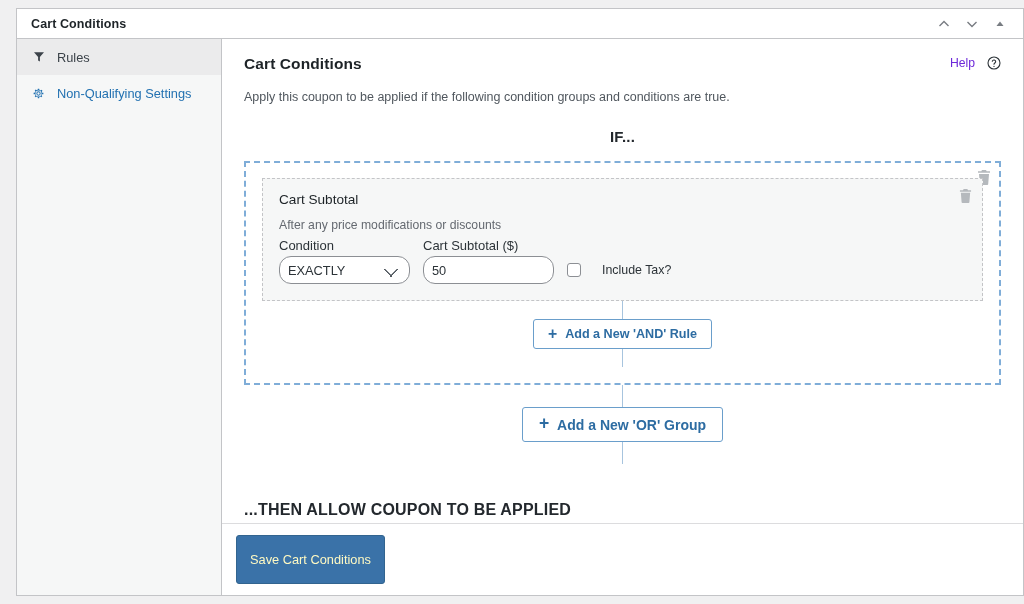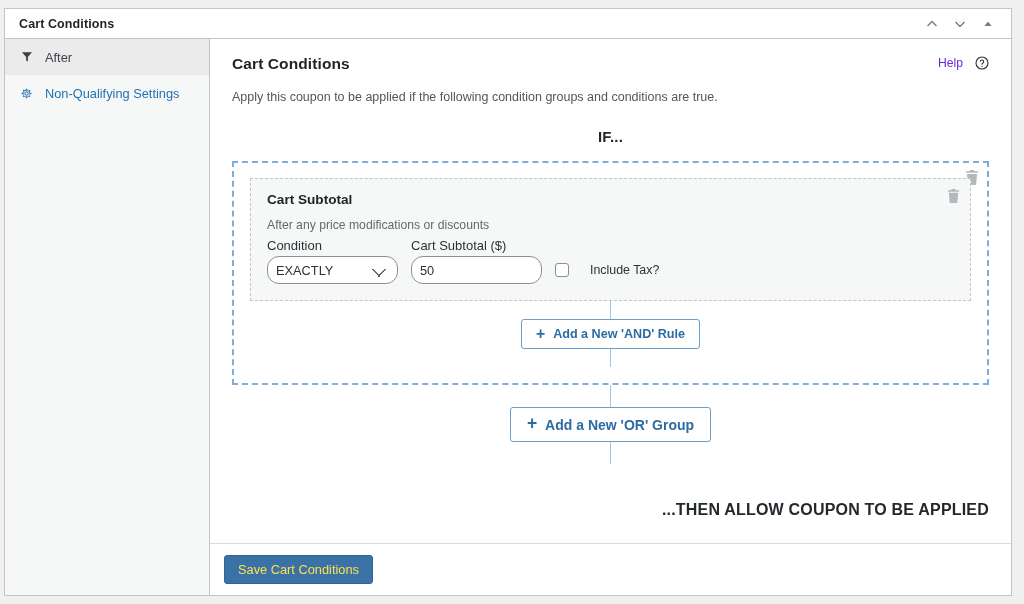--- a/index.html
+++ b/index.html
@@ -6,21 +6,21 @@
   html, body {
     margin: 0; padding: 0;
     width: 1024px; height: 604px;
     background: #f0f0f1;
     font-family: "Liberation Sans", sans-serif;
     -webkit-font-smoothing: antialiased;
   }
 
   .panel {
     position: absolute;
-    left: 4px; top: 8px;
+    left: 16px; top: 8px;
     width: 1008px; height: 588px;
     background: #ffffff;
     border: 1px solid #c3c4c7;
     display: flex;
     flex-direction: column;
   }
 
   
   .titlebar {
     height: 30px;
@@ -166,21 +166,21 @@
   }
   .rule-trash {
     position: absolute;
     right: 10px; top: 10px;
     color: #b5b9bd;
     cursor: pointer;
   }
   .rule-trash svg { display: block; }
   .rule-title {
     font-size: 13.6px;
-    font-weight: bold;
+    font-weight: normal;
     color: #1d2327;
     margin: 0;
   }
   .rule-desc {
     font-size: 12.2px;
     color: #646970;
     margin: 11px 0 0 0;
   }
   .fields {
     display: flex;
@@ -273,43 +273,43 @@
   }
   .plus {
     font-size: 1.25em;
     line-height: 1;
     font-weight: bold;
     position: relative;
     top: -.5px;
   }
 
   .then-head {
-    text-align: right;
+    text-align: left;
     font-size: 16px;
     font-weight: bold;
     color: #23282d;
     letter-spacing: .2px;
     margin-top: 37px;
   }
 
   
   .footer {
     flex: 0 0 auto;
     border-top: 1px solid #dcdcde;
     padding: 11px 0 11px 14px;
     background: #fff;
   }
   .btn-save {
     background: #3a72a8;
     border: 1px solid #32648f;
     border-radius: 3px;
-    color: #fde047;
+    color: #fef9c3;
     font-family: "Liberation Sans", sans-serif;
     font-size: 12.8px;
-    padding: 6px 13px;
+    padding: 16px 13px;
     cursor: pointer;
   }
 </style>
 </head>
 <body>
 
 <div class="panel">
 
   <div class="titlebar">
     <span class="titlebar-title">Cart Conditions</span>
@@ -334,21 +334,21 @@
 
   <div class="body">
 
     <div class="sidebar">
       <div class="side-item active">
         <span class="side-ico">
           <svg width="12" height="12" viewBox="0 0 12 12">
             <path d="M1 1.2 H11 L6.9 6 V10.6 L5.1 9.4 V6 Z" fill="#3c434a"></path>
           </svg>
         </span>
-        <span>After</span>
+        <span>Rules</span>
       </div>
       <div class="side-item">
         <span class="side-ico">
           <svg width="13" height="13" viewBox="0 0 24 24" fill="#2271b1">
             <path d="M12 8a4 4 0 100 8 4 4 0 000-8zm0 6.2A2.2 2.2 0 1114.2 12 2.2 2.2 0 0112 14.2z"></path>
             <path d="M21 13.2v-2.4l-2.3-.4a6.9 6.9 0 00-.7-1.7l1.3-1.9-1.7-1.7-1.9 1.3a6.9 6.9 0 00-1.7-.7L13.2 3h-2.4l-.4 2.3a6.9 6.9 0 00-1.7.7L6.8 4.7 5.1 6.4l1.3 1.9a6.9 6.9 0 00-.7 1.7L3 10.8v2.4l2.7.4a6.9 6.9 0 00.7 1.7l-1.3 1.9 1.7 1.7 1.9-1.3a6.9 6.9 0 001.7.7l.4 2.3h2.4l.4-2.3a6.9 6.9 0 001.7-.7l1.9 1.3 1.7-1.7-1.3-1.9a6.9 6.9 0 00.7-1.7zM12 17.5A5.5 5.5 0 1117.5 12 5.5 5.5 0 0112 17.5z"></path>
           </svg>
         </span>
         <span>Non-Qualifying Settings</span>
       </div>

